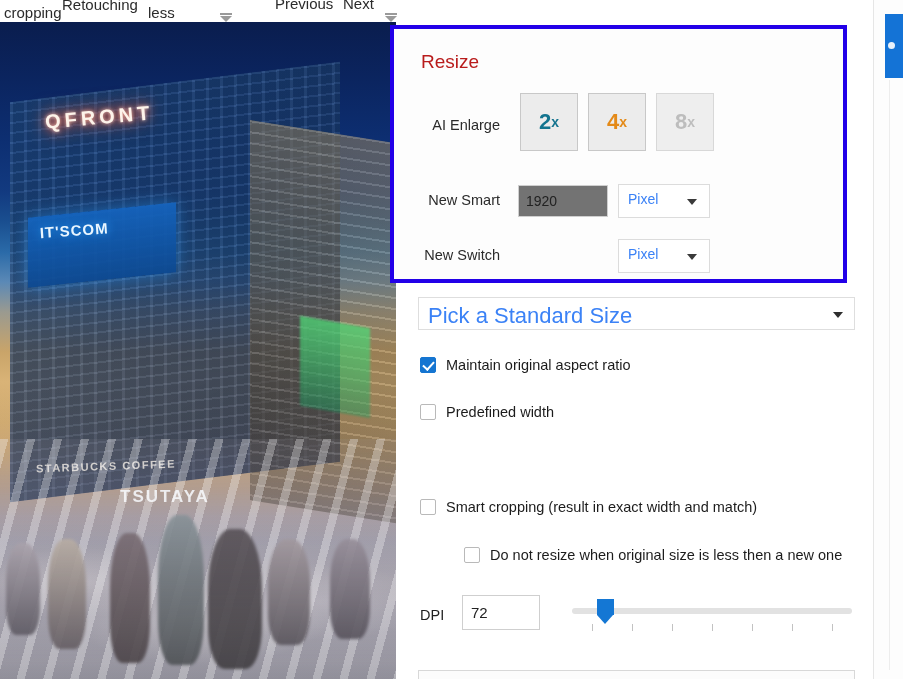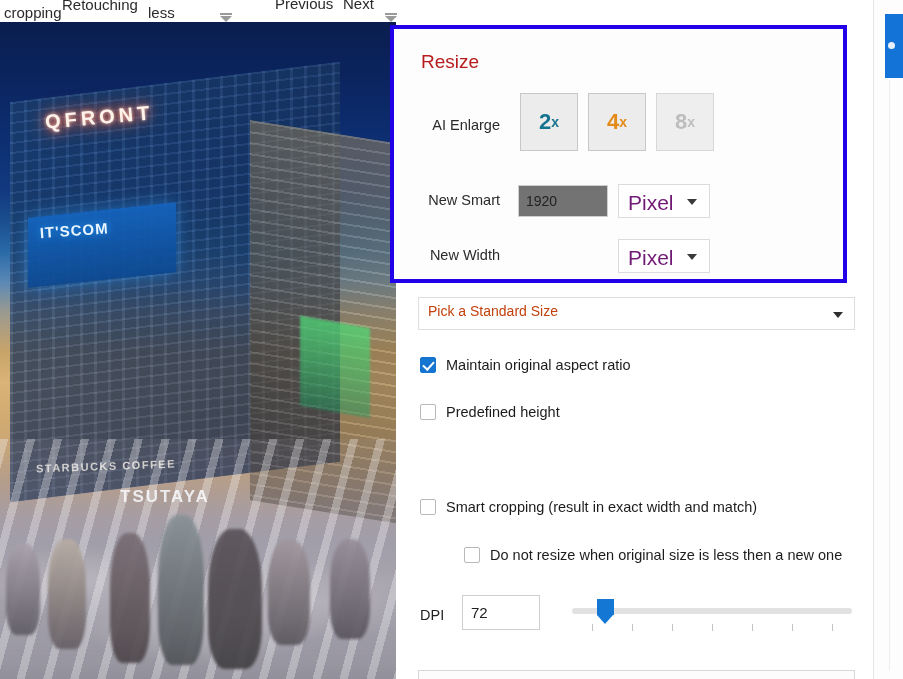--- a/index.html
+++ b/index.html
@@ -274,22 +274,22 @@
   .unit-select {
     position: absolute;
     width: 92px; height: 34px;
     border: 1px solid #dcdcdc;
     background: #ffffff;
     cursor: pointer;
   }
   .unit-select .txt {
     position: absolute;
     left: 9px; top: 6px;
-    font-size: 21px;
-    color: #701a75;
+    font-size: 14px;
+    color: #3b82f6;
   }
   .unit-select .chev {
     position: absolute;
     right: 12px; top: 14px;
     width: 0; height: 0;
     border-left: 5px solid transparent;
     border-right: 5px solid transparent;
     border-top: 6px solid #3a3a3a;
   }
   .un-width  { left: 224px; top: 155px; }
@@ -300,22 +300,22 @@
     position: absolute;
     left: 22px; top: 275px;
     width: 437px; height: 33px;
     border: 1px solid #dedede;
     background: #ffffff;
     cursor: pointer;
   }
   .std-select .txt {
     position: absolute;
     left: 9px; top: 5px;
-    font-size: 14px;
-    color: #c2410c;
+    font-size: 22px;
+    color: #3b82f6;
   }
   .std-select .chev {
     position: absolute;
     right: 11px; top: 14px;
     width: 0; height: 0;
     border-left: 5px solid transparent;
     border-right: 5px solid transparent;
     border-top: 6px solid #2e2e2e;
   }
 
@@ -518,39 +518,39 @@
           <span class="x">x</span>
       </div>
 
       <div class="row-label lbl-width">New Smart</div>
       <input class="num-input in-width" type="text" value="1920" style="">
       <div class="unit-select un-width">
         <span class="txt">Pixel</span>
         <span class="chev"></span>
       </div>
 
-      <div class="row-label lbl-height">New Width</div>
+      <div class="row-label lbl-height">New Switch</div>
       <div class="unit-select un-height">
         <span class="txt">Pixel</span>
         <span class="chev"></span>
       </div>
     </div>
 
     <div class="std-select">
       <span class="txt">Pick a Standard Size</span>
       <span class="chev"></span>
     </div>
 
     <div class="cb-row cb-1 checked">
       <span class="cb-box"></span>
       <span class="cb-label">Maintain original aspect ratio</span>
     </div>
     <div class="cb-row cb-2">
       <span class="cb-box"></span>
-      <span class="cb-label">Predefined height</span>
+      <span class="cb-label">Predefined width</span>
     </div>
     <div class="cb-row cb-4">
       <span class="cb-box"></span>
       <span class="cb-label">Smart cropping (result in exact width and match)</span>
     </div>
     <div class="cb-row cb-5">
       <span class="cb-box"></span>
       <span class="cb-label">Do not resize when original size is less then a new one</span>
     </div>
 

